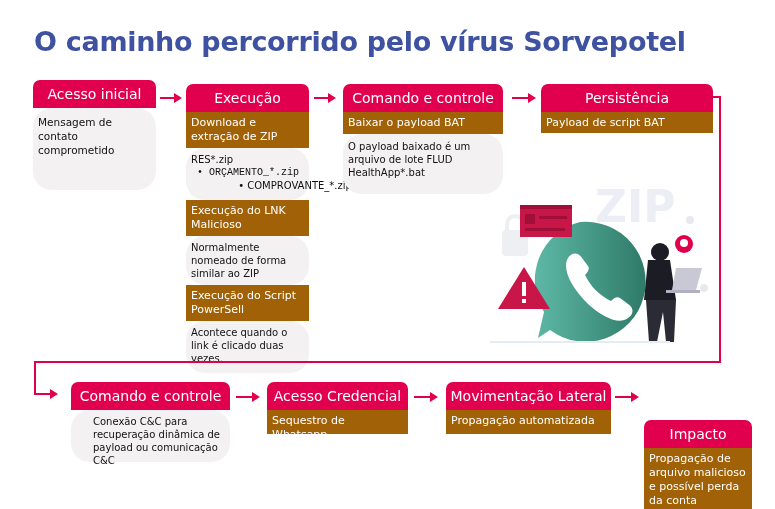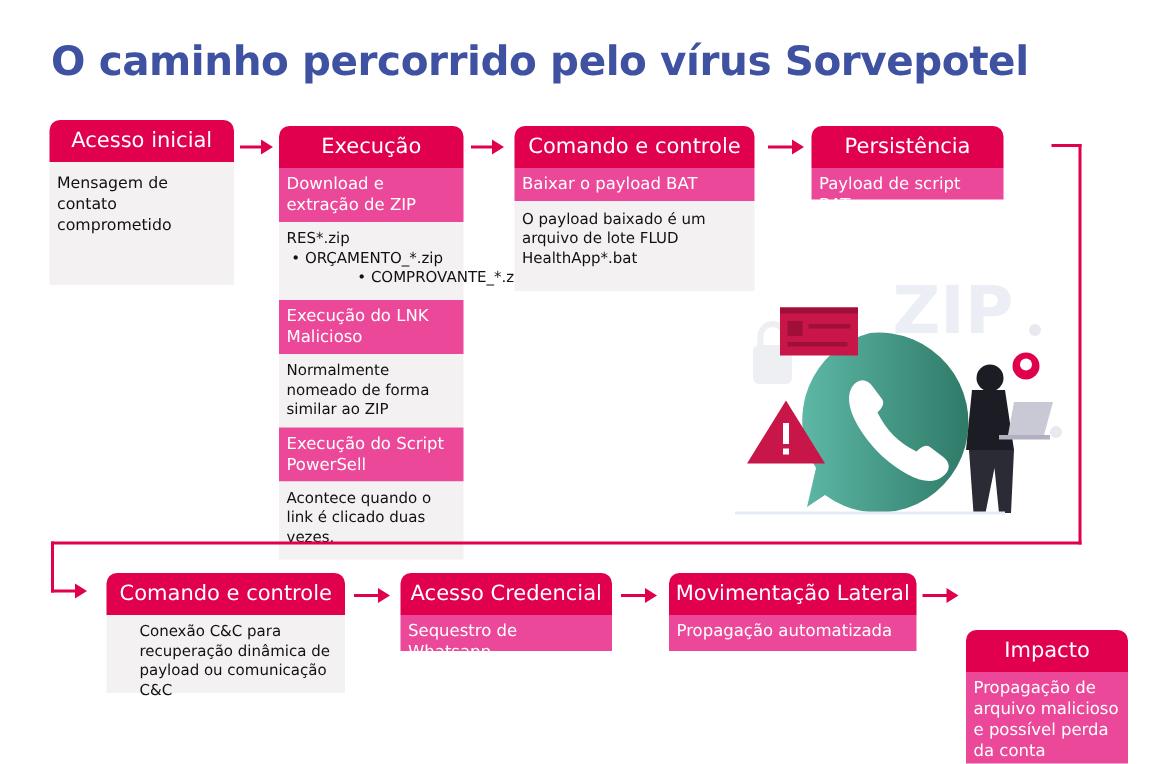--- a/index.html
+++ b/index.html
@@ -1,21 +1,21 @@
 <!DOCTYPE html>
 <html><head>
 <meta charset="utf-8">
 <style>
   * { box-sizing: border-box; margin: 0; padding: 0; }
   body { width: 775px; height: 509px; background: #ffffff; position: relative; overflow: hidden; font-family: "DejaVu Sans", sans-serif; }
   .title { position: absolute; left: 34px; top: 26px; font-size: 27px; font-weight: bold; color: #3f51a1; letter-spacing: -0.3px; font-family: "DejaVu Sans", sans-serif; }
   .card { position: absolute; }
   .head { background: #e0004d; color: #fff; border-radius: 7px 7px 0 0; height: 28px; display: flex; align-items: center; justify-content: center; font-size: 14px; font-weight: normal; white-space: nowrap; }
-  .dark { background: #ec4899; color: #fff; font-size: 11px; padding: 4px 5px; line-height: 14px; }
-  .light { background: #f3f1f2; color: #111; font-size: 10px; padding: 5px 5px; line-height: 13px; }
+  .dark { background: #a16207; color: #fff; font-size: 11px; padding: 4px 5px; line-height: 14px; }
+  .light { background: #f3f1f2; color: #111; font-size: 10px; padding: 5px 5px; line-height: 13px; border-radius: 19px; }
   .arrow { position: absolute; height: 2px; background: #e0004d; }
   .arrow::after { content: ""; position: absolute; right: -2px; top: -4px; border-left: 8px solid #e0004d; border-top: 5px solid transparent; border-bottom: 5px solid transparent; }
   .line { position: absolute; background: #e0004d; }
   .illus { position: absolute; left: 480px; top: 170px; width: 240px; height: 175px; }
 </style>
 </head>
 <body>
 
 <div class="title">O caminho percorrido pelo vírus Sorvepotel</div>
 
@@ -23,38 +23,38 @@
   <div class="head">Acesso inicial</div>
   <div class="light" style="height:82px;padding-top:7px;font-size:10.5px;line-height:14px;">Mensagem de contato comprometido</div>
 </div>
 <div class="arrow" style="left:160px;top:97px;width:20px;"></div>
 
 <div class="card" style="left:186px;top:84px;width:123px;">
   <div class="head">Execução</div>
   <div class="dark">Download e extração de ZIP</div>
   <div class="light" style="padding:5px 5px 8px;">
     <div>RES*.zip</div>
-    <div style="white-space:pre;"> • ORÇAMENTO_*.zip</div>
+    <div style="white-space:pre;font-family:Liberation Mono, monospace;"> • ORÇAMENTO_*.zip</div>
     <div style="white-space:pre;margin-left:44px;"> • COMPROVANTE_*.zip</div>
   </div>
   <div class="dark">Execução do LNK Malicioso</div>
   <div class="light">Normalmente nomeado de forma similar ao ZIP</div>
   <div class="dark">Execução do Script PowerSell</div>
   <div class="light" style="padding-bottom:8px;">Acontece quando o link é clicado duas vezes.</div>
 </div>
 <div class="arrow" style="left:314px;top:97px;width:20px;"></div>
 
 <div class="card" style="left:343px;top:84px;width:160px;">
   <div class="head">Comando e controle</div>
   <div class="dark">Baixar o payload BAT</div>
   <div class="light" style="height:60px;padding-top:6px;line-height:13px;">O payload baixado é um arquivo de lote FLUD HealthApp*.bat</div>
 </div>
 <div class="arrow" style="left:512px;top:97px;width:22px;"></div>
 
-<div class="card" style="left:541px;top:84px;width:128px;">
+<div class="card" style="left:541px;top:84px;width:172px;">
   <div class="head">Persistência</div>
   <div class="dark" style="height:21px;">Payload de script BAT</div>
 </div>
 
 <div class="line" style="left:701px;top:96px;width:20px;height:2px;"></div>
 <div class="line" style="left:719px;top:96px;width:2px;height:267px;"></div>
 <div class="line" style="left:34px;top:361px;width:687px;height:2px;"></div>
 <div class="line" style="left:34px;top:361px;width:2px;height:34px;"></div>
 <div class="arrow" style="left:34px;top:393px;width:22px;"></div>
 

